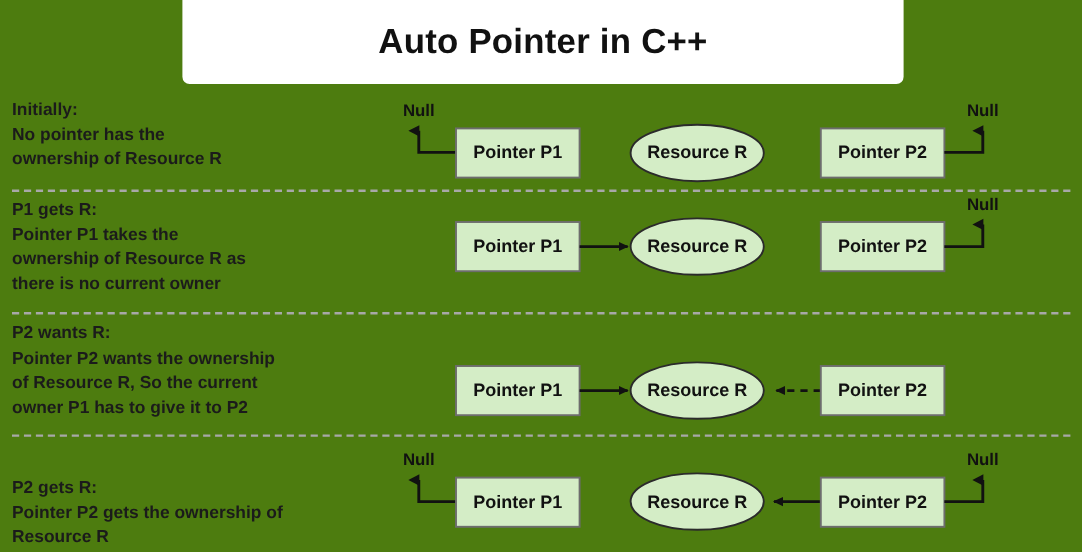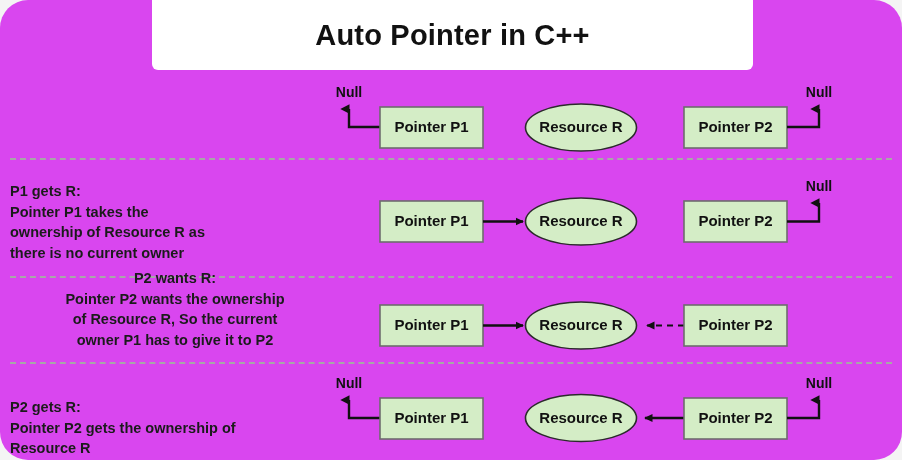--- a/index.html
+++ b/index.html
@@ -11,22 +11,21 @@
     height: 460px;
     background: #f4f4f4;
     font-family: "Liberation Sans", sans-serif;
     overflow: hidden;
     position: relative;
   }
   #stage {
     position: relative;
     width: 902px;
     height: 460px;
-    background: #d946ef;
-    border-radius: 28px;
+    background: #4d7c0f;
   }
 
   
   #title-banner {
     position: absolute;
     left: 152px;
     top: -14px;
     width: 601px;
     height: 84px;
     background: #ffffff;
@@ -121,20 +120,23 @@
 </head>
 <body>
 
 <div id="stage">
 
   <div id="title-banner">
     <div id="title-text">Auto Pointer in C++</div>
   </div>
 
   <div class="row" style="top:82px;height:76px;">
+    <div class="row-desc" style="top:0px;">Initially:
+No pointer has the
+ownership of Resource R</div>
     <svg class="diagram" width="582" height="76" viewBox="0 0 582 76">
       <defs>
         <marker id="ah1" markerWidth="9" markerHeight="9" refX="7.5" refY="4.5" orient="auto" markerUnits="userSpaceOnUse">
           <path d="M0,0.6 L8.4,4.5 L0,8.4 z" fill="#111111"></path>
         </marker>
         <marker id="ahu1" markerWidth="11" markerHeight="11" refX="5.5" refY="9.5" orient="auto" markerUnits="userSpaceOnUse">
           <path d="M0.8,10 L5.5,0.8 L10.2,10 z" fill="#111111"></path>
         </marker>
       </defs>
 
@@ -149,21 +151,21 @@
 
       <rect class="box-shape" x="364" y="25" width="103" height="41"></rect>
       <text class="node-label" x="415.5" y="46">Pointer P2</text>
 
       <text class="null-label" x="499" y="11">Null</text>
       <path class="null-line" d="M467,45 L499,45 L499,27" marker-end="url(#ahu1)"></path>
     </svg>
     <div class="separator" style="top:76px;"></div>
   </div>
 
-  <div class="row" style="top:165px;height:95px;margin-top:16px;">
+  <div class="row" style="top:165px;height:95px;">
     <div class="row-desc" style="top:0px;">P1 gets R:
 Pointer P1 takes the
 ownership of Resource R as
 there is no current owner</div>
     <svg class="diagram" width="582" height="95" viewBox="0 0 582 95" style="top:-3px;">
       <defs>
         <marker id="ah2" markerWidth="9" markerHeight="9" refX="7.5" refY="4.5" orient="auto" markerUnits="userSpaceOnUse">
           <path d="M0,0.6 L8.4,4.5 L0,8.4 z" fill="#111111"></path>
         </marker>
         <marker id="ahu2" markerWidth="11" markerHeight="11" refX="5.5" refY="9.5" orient="auto" markerUnits="userSpaceOnUse">
@@ -181,21 +183,21 @@
 
       <rect class="box-shape" x="364" y="23" width="103" height="41"></rect>
       <text class="node-label" x="415.5" y="44">Pointer P2</text>
 
       <text class="null-label" x="499" y="9">Null</text>
       <path class="null-line" d="M467,43.5 L499,43.5 L499,25" marker-end="url(#ahu2)"></path>
     </svg>
     <div class="separator" style="top:95px;"></div>
   </div>
 
-  <div class="row" style="top:268px;height:94px;text-align:center;">
+  <div class="row" style="top:268px;height:94px;">
     <div class="row-desc" style="top:0px;width:330px;">P2 wants R:
 Pointer P2 wants the ownership
 of Resource R, So the current
 owner P1 has to give it to P2</div>
     <svg class="diagram" width="582" height="94" viewBox="0 0 582 94" style="top:0px;">
       <defs>
         <marker id="ah3" markerWidth="9" markerHeight="9" refX="7.5" refY="4.5" orient="auto" markerUnits="userSpaceOnUse">
           <path d="M0,0.6 L8.4,4.5 L0,8.4 z" fill="#111111"></path>
         </marker>
         <marker id="ah3b" markerWidth="9" markerHeight="9" refX="7.5" refY="4.5" orient="auto" markerUnits="userSpaceOnUse">

